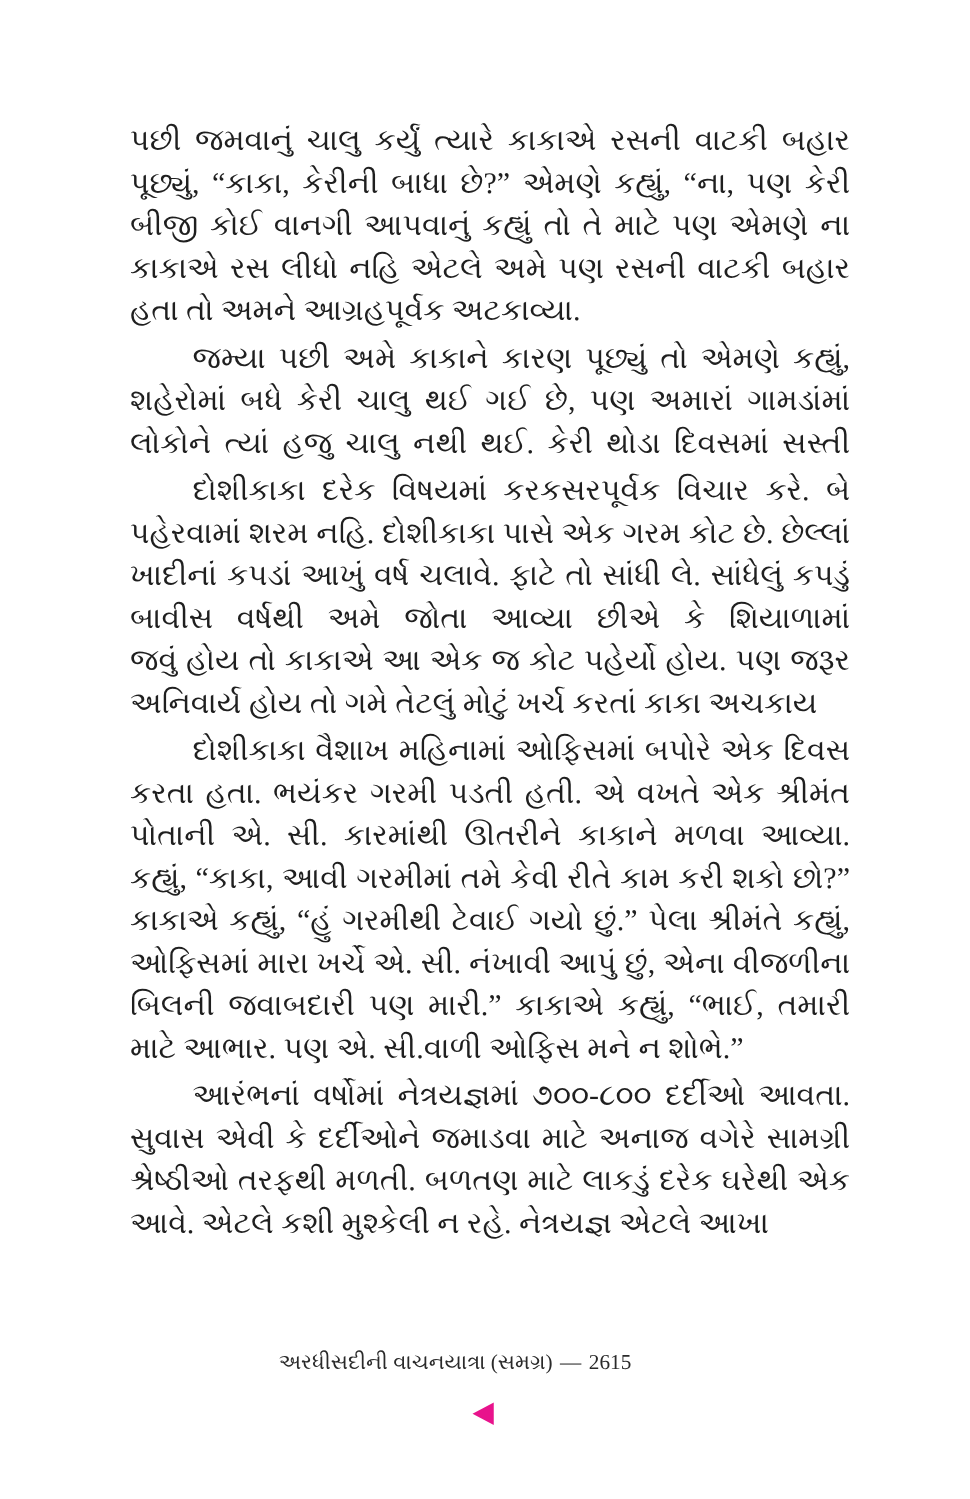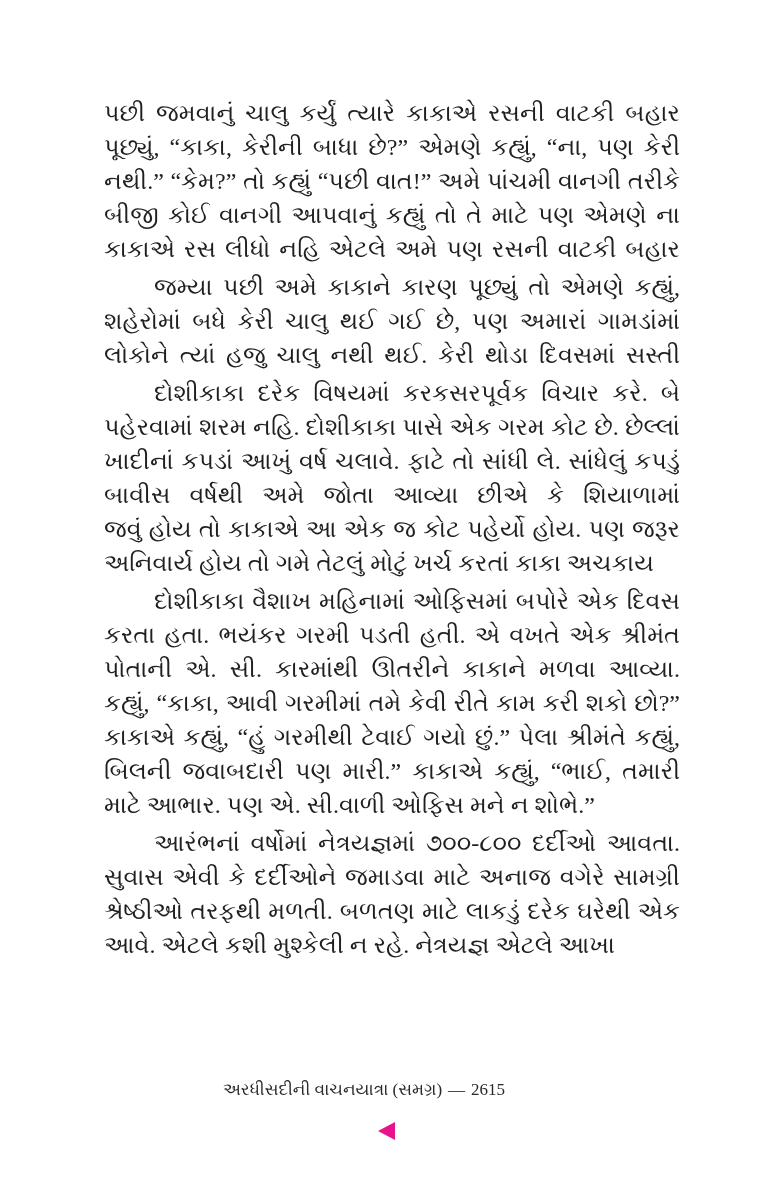--- a/index.html
+++ b/index.html
@@ -65,43 +65,44 @@
 </style>
 </head>
 <body>
 
 <div class="page">
 
   <div class="text-block" id="text-block" style="color: rgb(31, 31, 31);">
       <div class="para">
         <div class="line first">પછી જમવાનું ચાલુ કર્યું ત્યારે કાકાએ રસની વાટકી બહાર મૂકી. અમે</div>
         <div class="line">પૂછ્યું, “કાકા, કેરીની બાધા છે?” એમણે કહ્યું, “ના, પણ કેરી ખાવી</div>
-        <div class="line">નથી.” “કેમ?” તો કહ્યું “પછી વાત!” અમે પાંચમી વાનગી તરીકે</div>
         <div class="line">બીજી કોઈ વાનગી આપવાનું કહ્યું તો તે માટે પણ એમણે ના પાડી.</div>
         <div class="line">કાકાએ રસ લીધો નહિ એટલે અમે પણ રસની વાટકી બહાર મૂકતાં</div>
+        <div class="line last">હતા તો અમને આગ્રહપૂર્વક અટકાવ્યા.</div>
       </div>
       <div class="para indented">
         <div class="line first">જમ્યા પછી અમે કાકાને કારણ પૂછ્યું તો એમણે કહ્યું, “મોટાં</div>
         <div class="line">શહેરોમાં બધે કેરી ચાલુ થઈ ગઈ છે, પણ અમારાં ગામડાંમાં ગરીબ</div>
         <div class="line">લોકોને ત્યાં હજુ ચાલુ નથી થઈ. કેરી થોડા દિવસમાં સસ્તી થશે અને</div>
       </div>
       <div class="para indented">
         <div class="line first">દોશીકાકા દરેક વિષયમાં કરકસરપૂર્વક વિચાર કરે. બે જોડ</div>
         <div class="line">પહેરવામાં શરમ નહિ. દોશીકાકા પાસે એક ગરમ કોટ છે. છેલ્લાં</div>
         <div class="line">ખાદીનાં કપડાં આખું વર્ષ ચલાવે. ફાટે તો સાંધી લે. સાંધેલું કપડું</div>
         <div class="line">બાવીસ વર્ષથી અમે જોતા આવ્યા છીએ કે શિયાળામાં બહારગામ</div>
         <div class="line">જવું હોય તો કાકાએ આ એક જ કોટ પહેર્યો હોય. પણ જરૂર પડે,</div>
         <div class="line last">અનિવાર્ય હોય તો ગમે તેટલું મોટું ખર્ચ કરતાં કાકા અચકાય નહિ.</div>
       </div>
       <div class="para indented">
         <div class="line first">દોશીકાકા વૈશાખ મહિનામાં ઓફિસમાં બપોરે એક દિવસ કામ</div>
         <div class="line">કરતા હતા. ભયંકર ગરમી પડતી હતી. એ વખતે એક શ્રીમંત ભાઈ</div>
         <div class="line">પોતાની એ. સી. કારમાંથી ઊતરીને કાકાને મળવા આવ્યા. એમણે</div>
         <div class="line">કહ્યું, “કાકા, આવી ગરમીમાં તમે કેવી રીતે કામ કરી શકો છો?”</div>
         <div class="line">કાકાએ કહ્યું, “હું ગરમીથી ટેવાઈ ગયો છું.” પેલા શ્રીમંતે કહ્યું, “કાકા,</div>
+        <div class="line">ઓફિસમાં મારા ખર્ચે એ. સી. નંખાવી આપું છું, એના વીજળીના</div>
         <div class="line">બિલની જવાબદારી પણ મારી.” કાકાએ કહ્યું, “ભાઈ, તમારી દરખાસ્ત</div>
         <div class="line last">માટે આભાર. પણ એ. સી.વાળી ઓફિસ મને ન શોભે.”</div>
       </div>
       <div class="para indented">
         <div class="line first">આરંભનાં વર્ષોમાં નેત્રયજ્ઞમાં ૭૦૦-૮૦૦ દર્દીઓ આવતા. કાકાની</div>
         <div class="line">સુવાસ એવી કે દર્દીઓને જમાડવા માટે અનાજ વગેરે સામગ્રી ગામના</div>
         <div class="line">શ્રેષ્ઠીઓ તરફથી મળતી. બળતણ માટે લાકડું દરેક ઘરેથી એક એક</div>
         <div class="line last">આવે. એટલે કશી મુશ્કેલી ન રહે. નેત્રયજ્ઞ એટલે આખા ગામનો</div>
       </div>
     </div>

